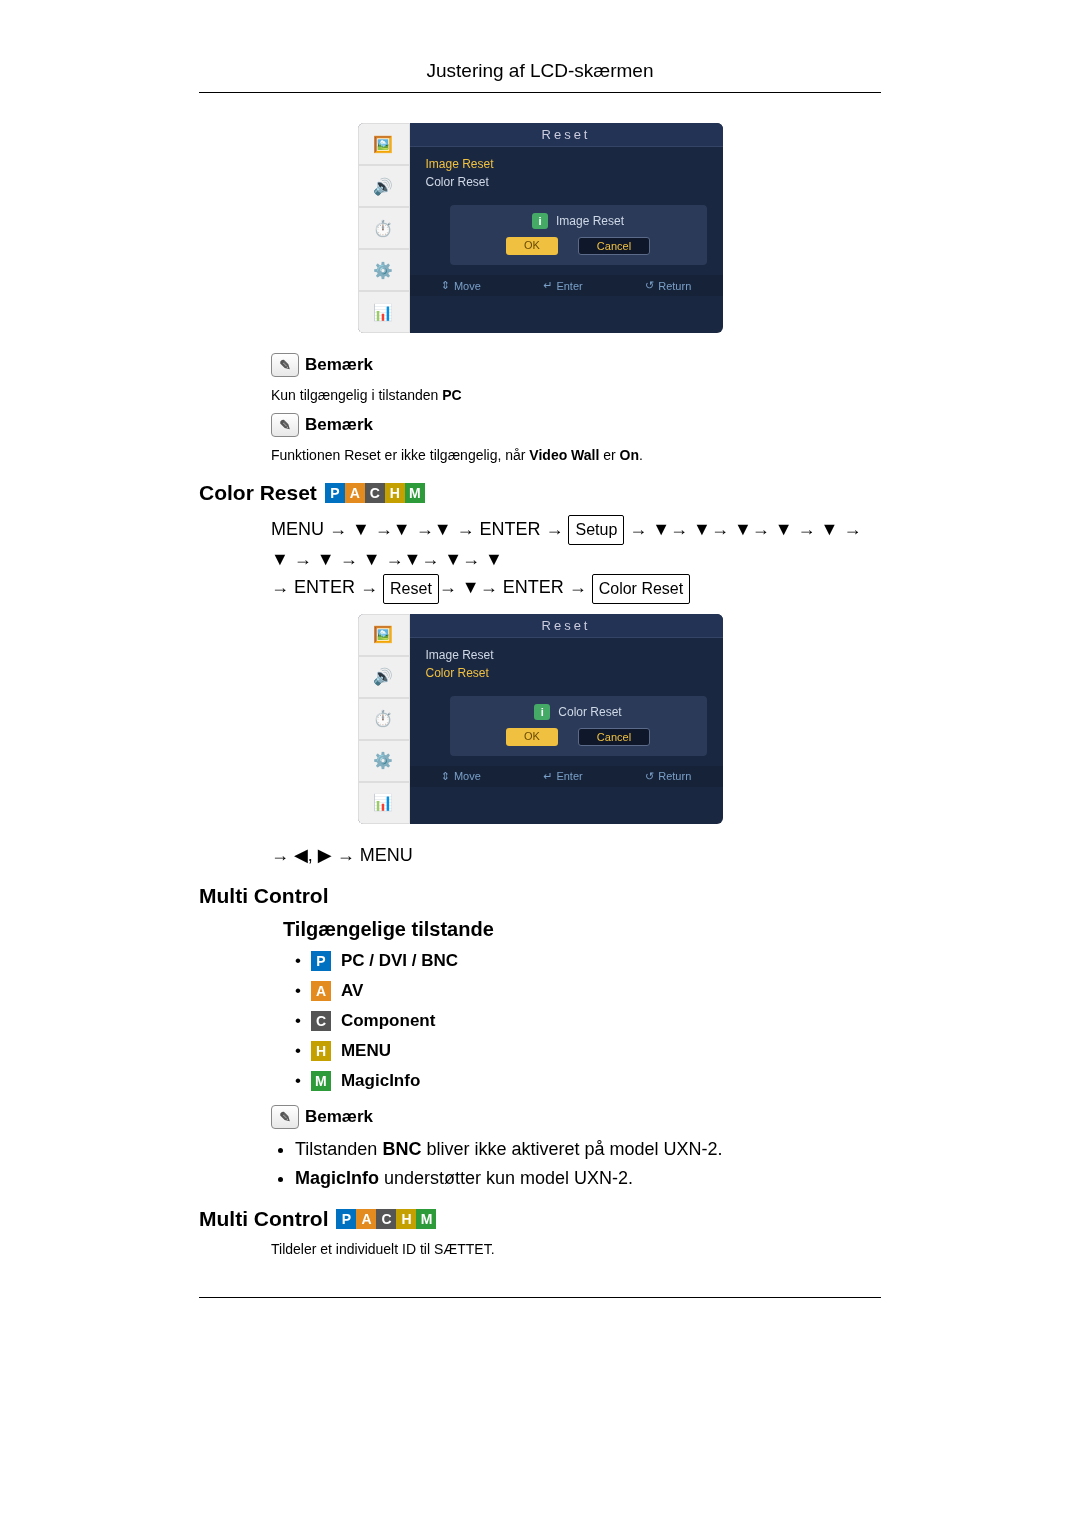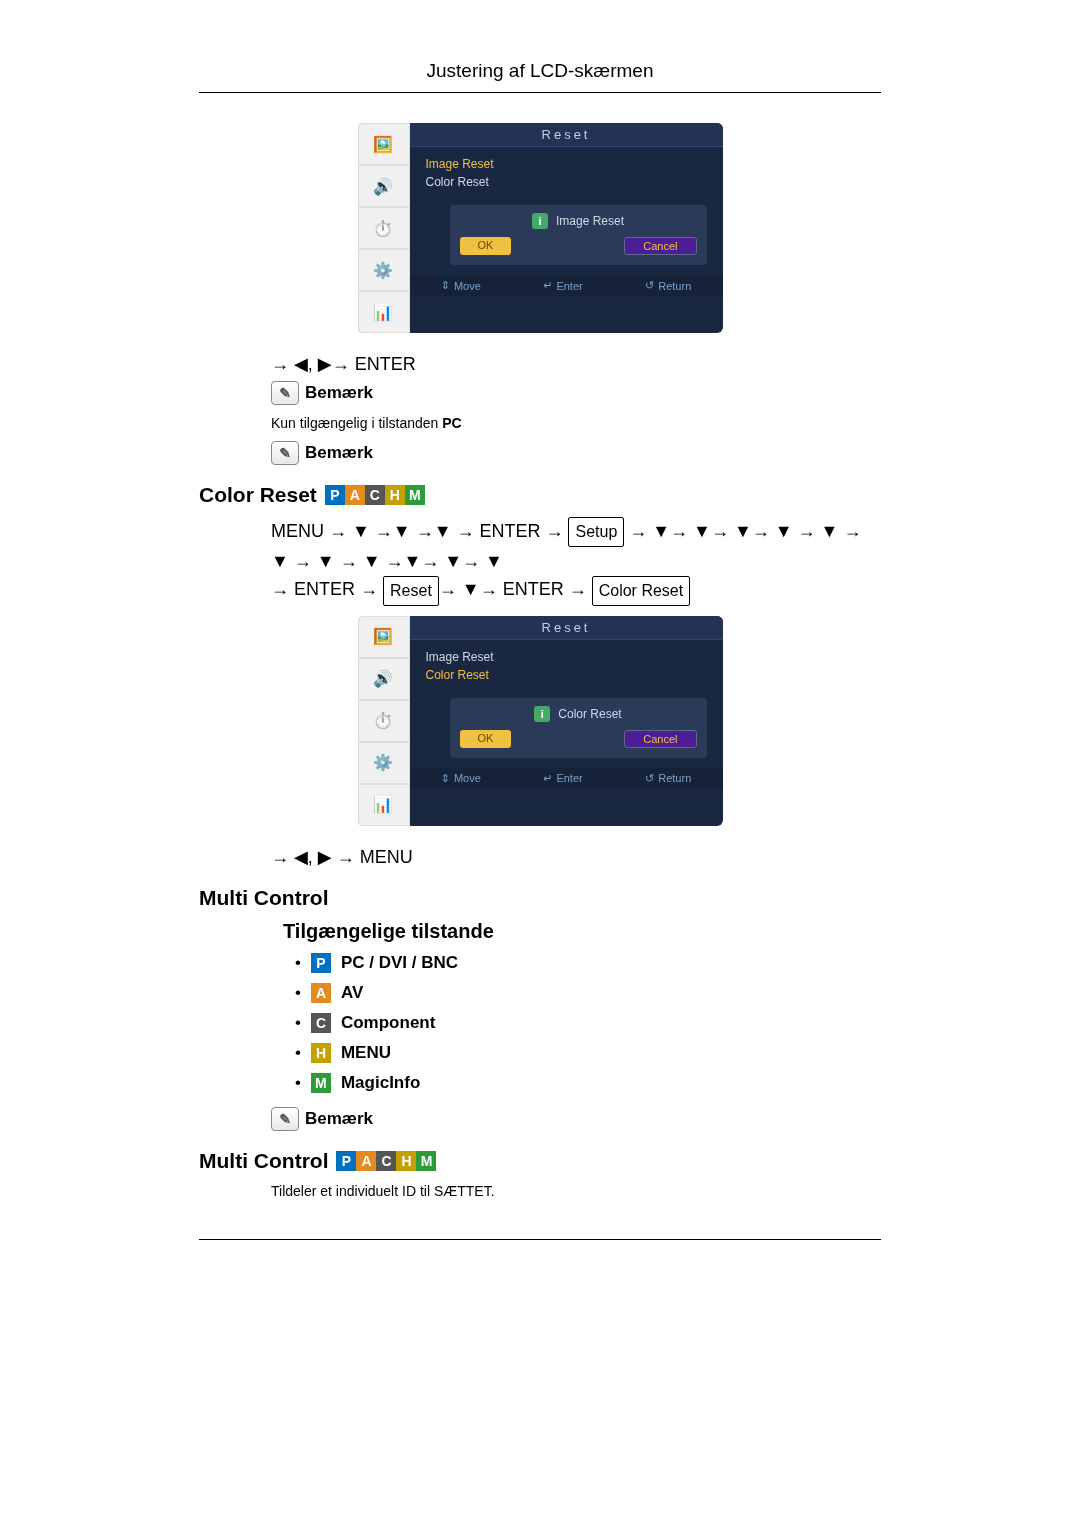--- a/index.html
+++ b/index.html
@@ -76,26 +76,26 @@
   }
   .osd-dialog .dlg-title {
     color:#cfd8e6;
     font-size:12px;
     margin-bottom:8px;
     display:flex;align-items:center;justify-content:center;gap:8px;
   }
   .osd-dialog .info-icn{
     display:inline-flex;width:16px;height:16px;border-radius:3px;background:#4a6;color:#fff;align-items:center;justify-content:center;font-weight:bold;font-size:11px;
   }
-  .osd-dialog .btns { display:flex;justify-content:space-between;gap:20px; }
+  .osd-dialog .btns { display:flex;justify-content:center;gap:20px; }
   .osd-btn {
     font-size:11px;padding:2px 18px;border-radius:3px;
   }
   .osd-btn.ok { background:#f0c040;color:#6b4b00; }
-  .osd-btn.cancel { color:#f0c040;border:1px solid #5a6a88;background:#4c1d95; }
+  .osd-btn.cancel { color:#f0c040;border:1px solid #5a6a88;background:#0f172a; }
   .osd-foot {
     display:flex;justify-content:space-around;
     background:#162238;
     padding:4px 0;
     font-size:11px;color:#7aa0c8;
   }
   .osd-foot span { display:flex;align-items:center;gap:4px; }
   .indent { margin-left:72px; }
   .nav-line {
     font-size:18px;
@@ -171,31 +171,33 @@
           <span>
               <span>↺</span>
               <span>Return</span>
             </span>
         </div>
       </div>
     </div>
   </div>
 
   <div class="indent">
-    <div class="nav-line">→ ◀, ▶→ ENTER</div>
     <div class="note-line">
       <span class="note-icn">✎</span>
       <span>Bemærk</span>
     </div>
     <div class="body-text">
       <span>Kun tilgængelig i tilstanden </span><b>PC</b>
     </div>
     <div class="note-line">
       <span class="note-icn">✎</span>
       <span>Bemærk</span>
+    </div>
+    <div class="body-text">
+      <span>Funktionen Reset er ikke tilgængelig, når </span><b>Video Wall</b><span> er </span><b>On</b><span>.</span>
     </div>
   </div>
 
   <h2 class="section">
     <span>Color Reset</span>
     <span class="badges">
       <span class="badge b-P">P</span>
       <span class="badge b-A">A</span>
       <span class="badge b-C">C</span>
       <span class="badge b-H">H</span>
@@ -291,20 +293,28 @@
       <li>
           <span>•</span>
           <span class="badge b-M">M</span>
           <b>MagicInfo</b>
         </li>
     </ul>
     <div class="note-line">
       <span class="note-icn">✎</span>
       <span>Bemærk</span>
     </div>
+    <ul class="plain">
+      <li>
+        <span>Tilstanden </span><b>BNC</b><span> bliver ikke aktiveret på model UXN-2.</span>
+      </li>
+      <li>
+        <b>MagicInfo</b><span> understøtter kun model UXN-2.</span>
+      </li>
+    </ul>
   </div>
 
   <h2 class="section">
     <span>Multi Control</span>
     <span class="badges">
       <span class="badge b-P">P</span>
       <span class="badge b-A">A</span>
       <span class="badge b-C">C</span>
       <span class="badge b-H">H</span>
       <span class="badge b-M">M</span>

